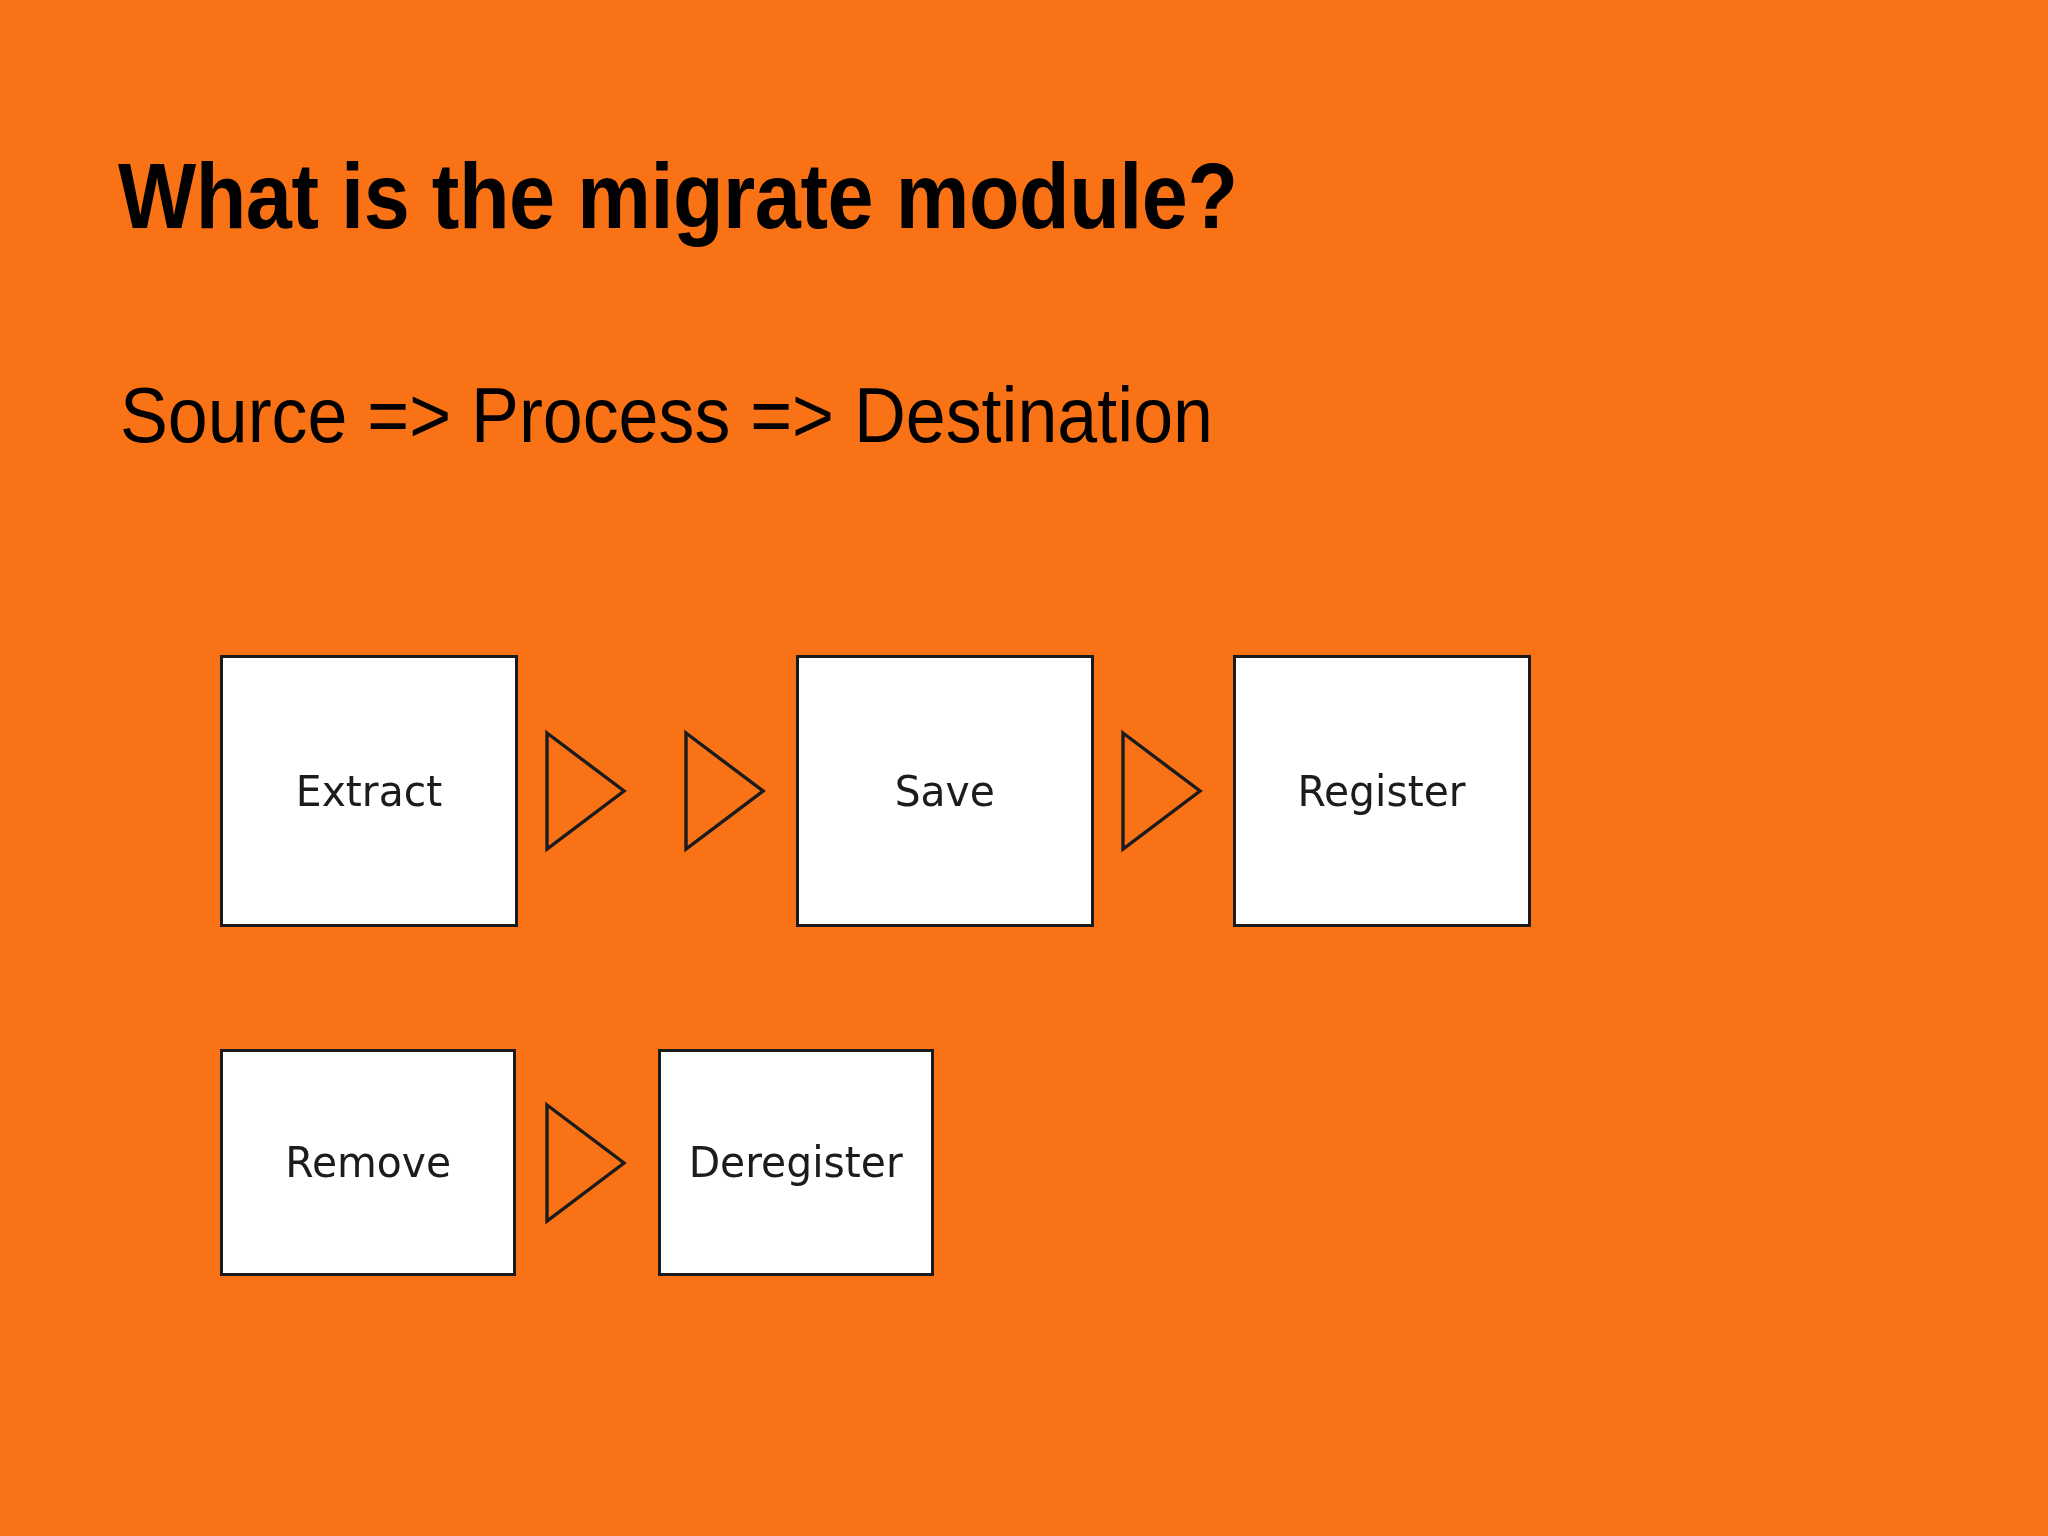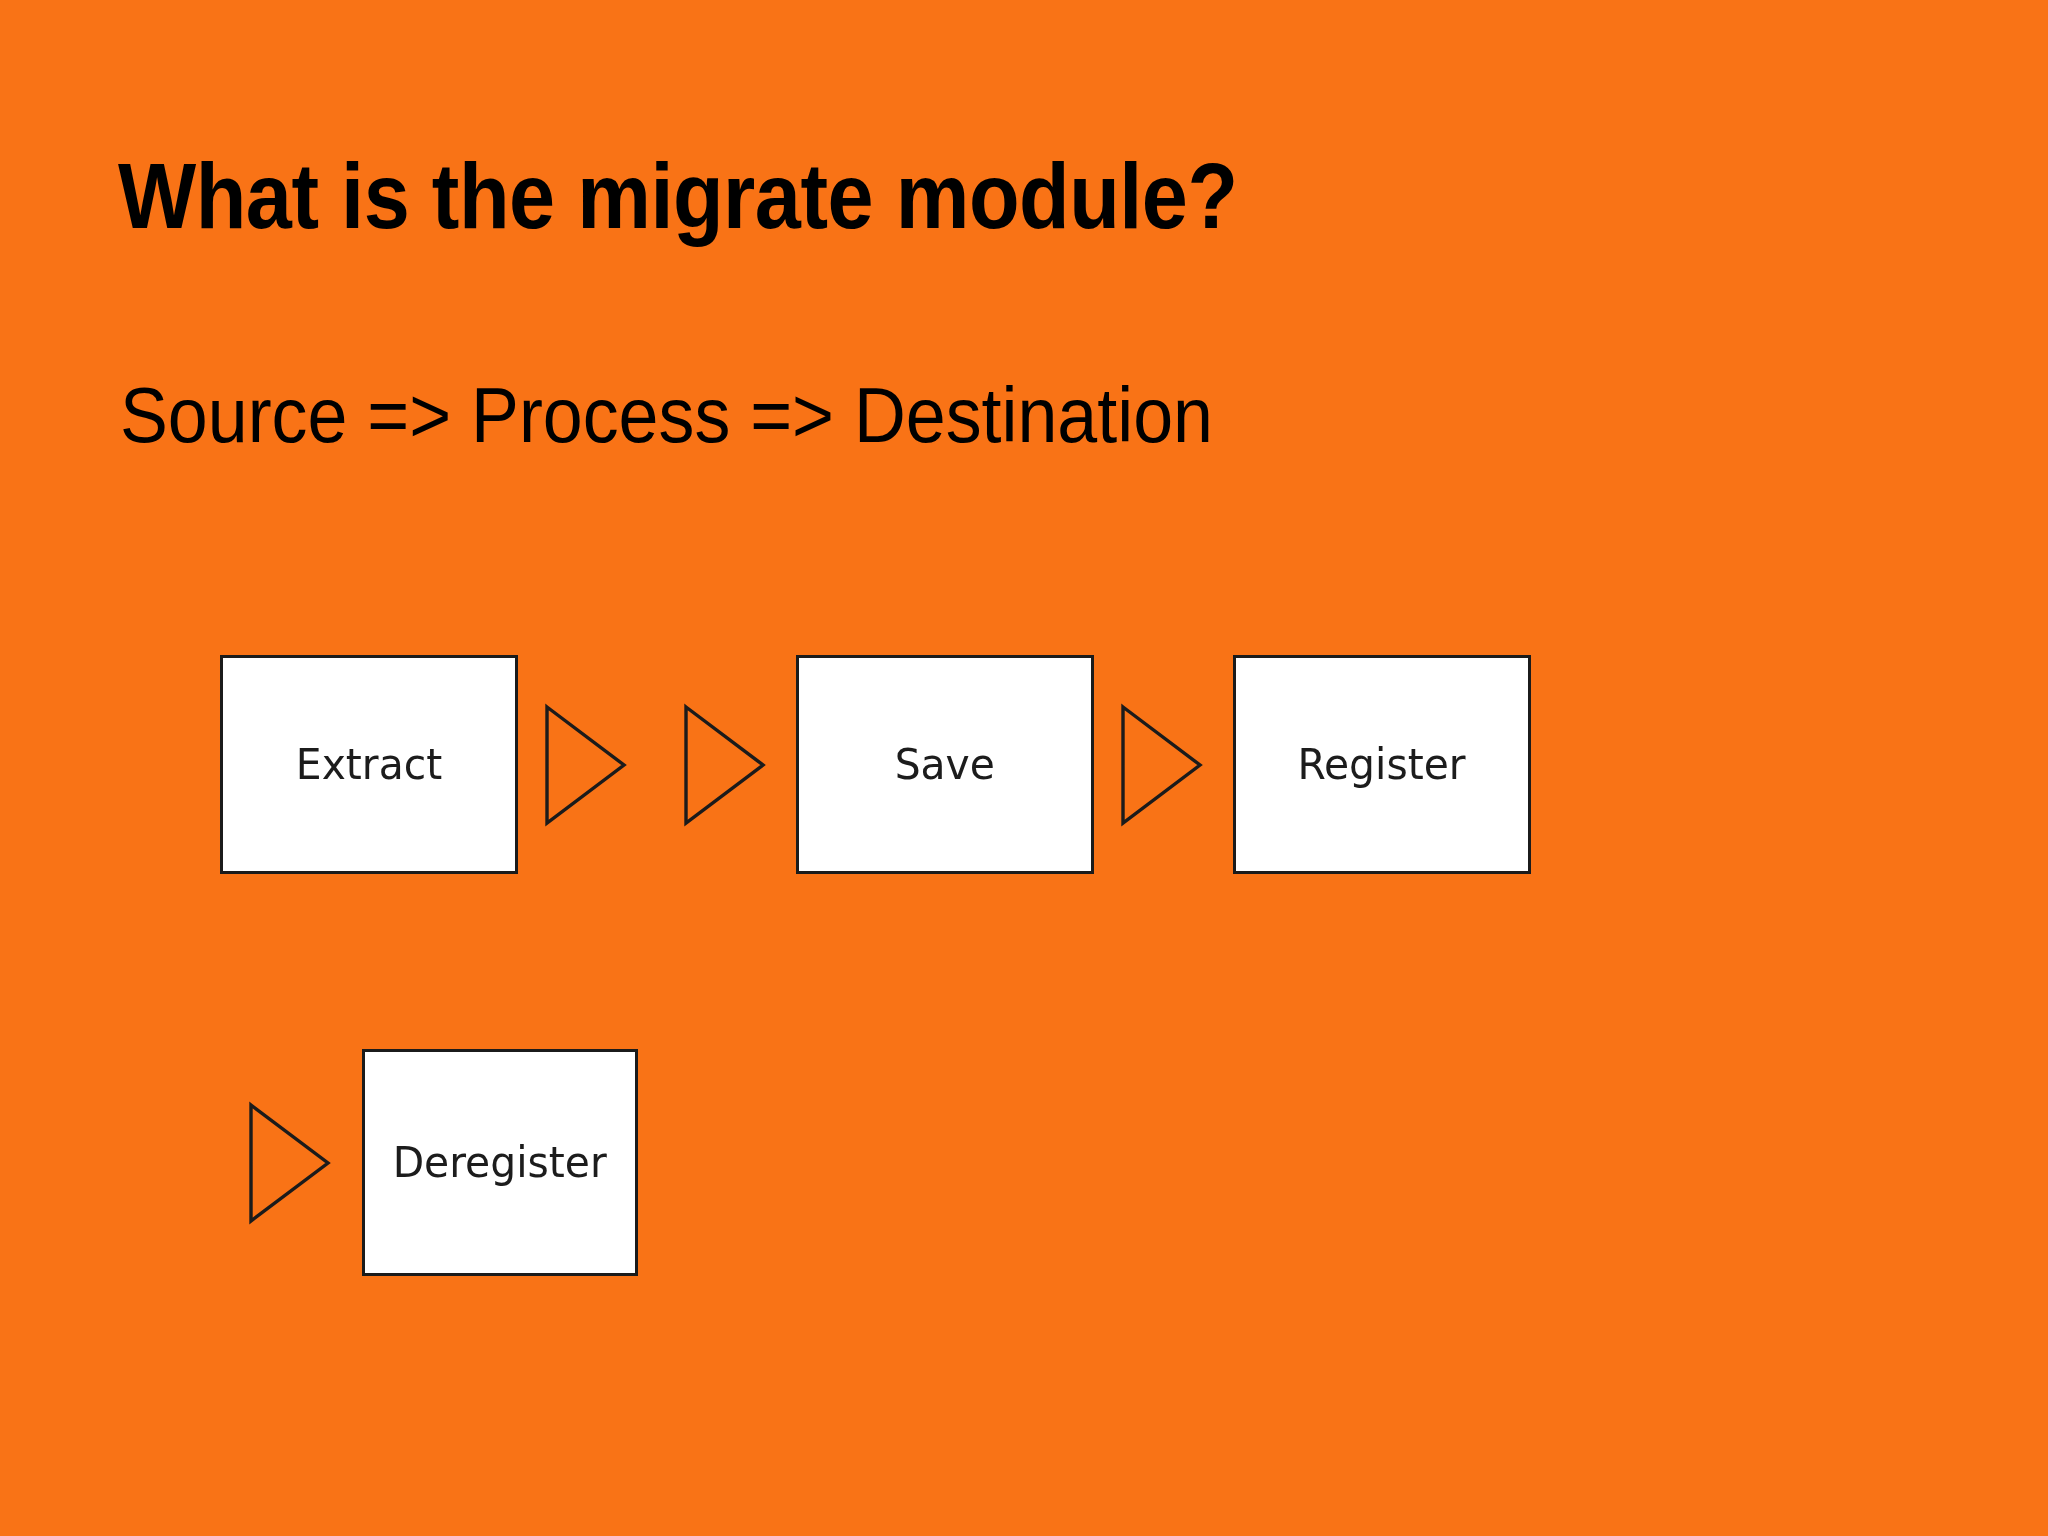--- a/index.html
+++ b/index.html
@@ -75,21 +75,21 @@
     font-weight: 400;
     font-size: 43px;
     line-height: 1;
     color: #1c1c1c;
     letter-spacing: 0px;
     transform: scaleX(0.95);
     white-space: nowrap;
   }
 
   
-  #flow-row-1 .flow-box { width: 298px; height: 219px; }
+  #flow-row-1 .flow-box { width: 298px; height: 272px; }
   
   #flow-row-2 .flow-box { width: 296px; height: 227px; }
   #flow-row-2 .flow-box.wide { width: 276px; }
 
   .flow-arrow {
     flex: 0 0 auto;
     display: block;
   }
   #flow-row-1 .flow-arrow { width: 139px; height: 130px; }
   #flow-row-2 .flow-arrow { width: 142px; height: 130px; }
@@ -134,20 +134,23 @@
     </svg>
 
     <div class="flow-box">
       <span class="flow-box-label">Register</span>
     </div>
 
   </div>
 
   <div class="flow-row" id="flow-row-2">
 
+    <div class="flow-box">
+      <span class="flow-box-label">Remove</span>
+    </div>
 
     <svg class="flow-arrow" viewBox="0 0 142 130">
       <polygon points="31,7 108,65 31,123"></polygon>
     </svg>
 
     <div class="flow-box wide">
       <span class="flow-box-label">Deregister</span>
     </div>
 
   </div>

